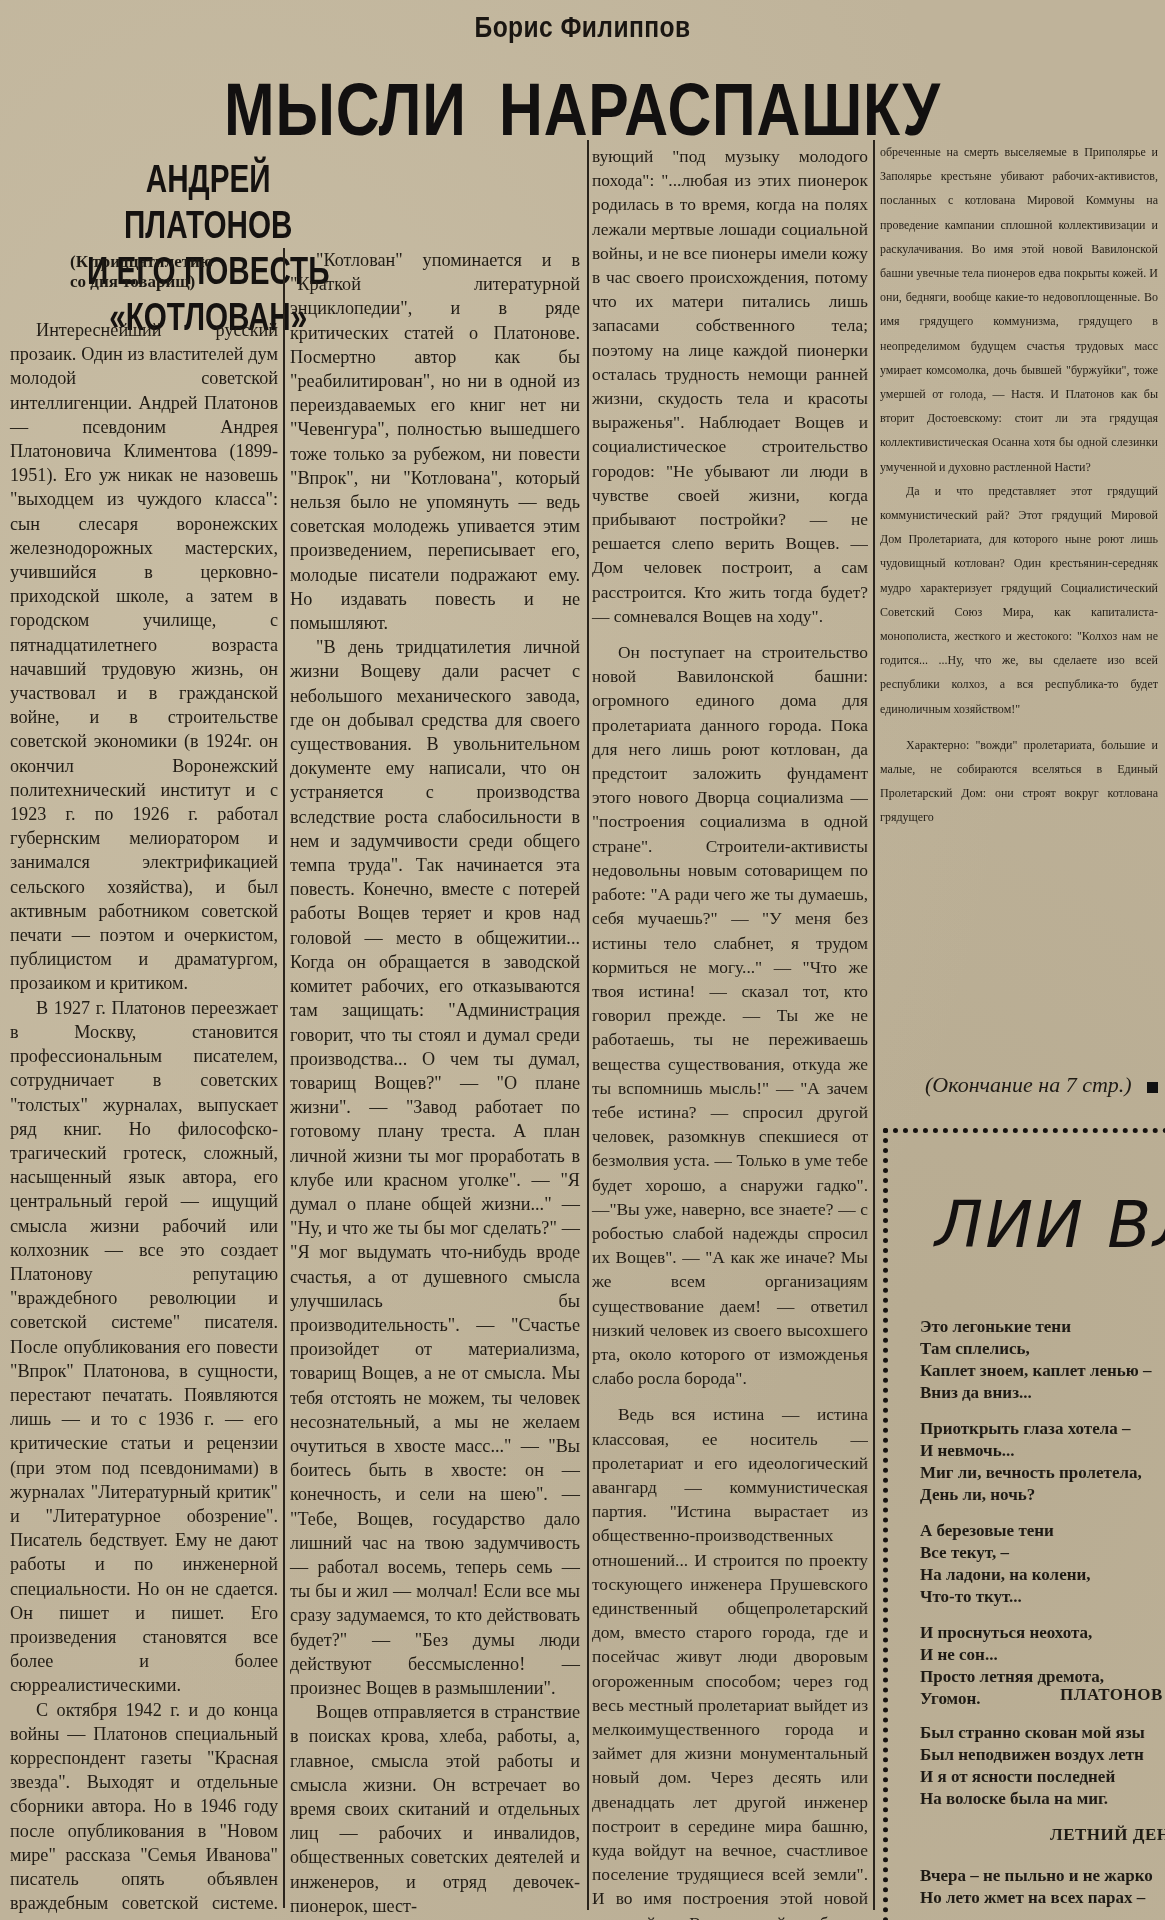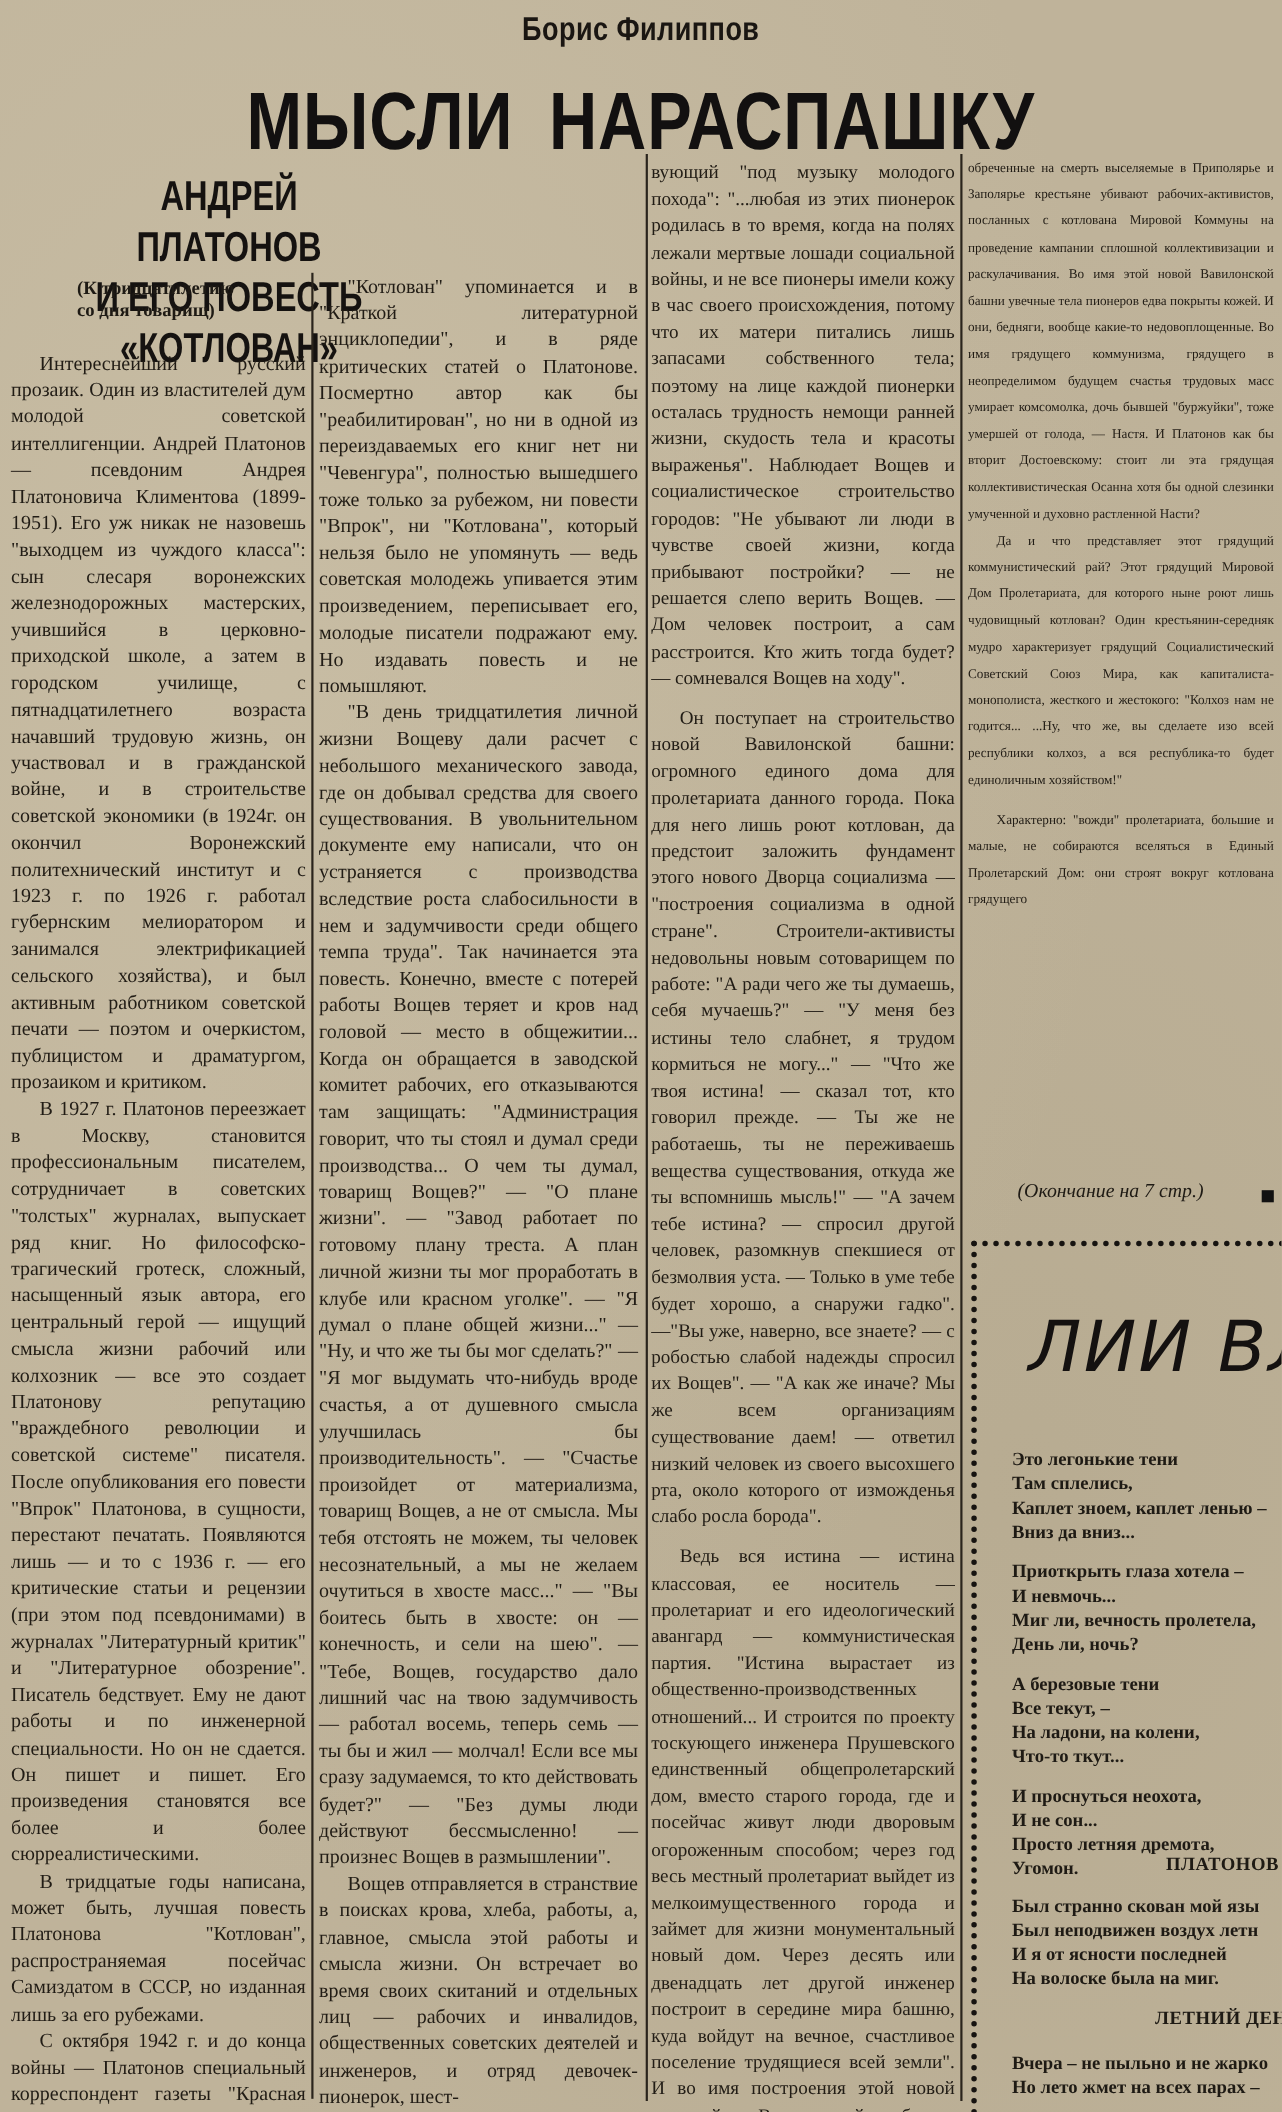--- a/index.html
+++ b/index.html
@@ -39,21 +39,21 @@
   }
   .col p { margin:0; text-indent:26px; }
   .col p.noind { text-indent:0; }
   .col p.gap { margin-top:12px; }
   .col1 { left:10px; top:318px; width:268px; }
   .col2 { left:290px; top:248px; width:290px; }
   .col3 { left:592px; top:144px; width:276px; font-size:17.4px; }
   .col4 { left:880px; top:140px; width:278px; font-size:12px; }
   .vrule { position:absolute; width:2px; background:#2a241c; }
   .end-note {
-    position:absolute; left:925px; top:1072px; font-style:italic; font-size:18px;
+    position:absolute; left:925px; top:1072px; font-style:italic; font-size:22px;
   }
   .end-mark { position:absolute; left:1147px; top:1082px; width:11px; height:11px; background:#111; }
   .box {
     position:absolute; left:883px; top:1128px; width:300px; height:800px;
     border-top:5px dotted #161310; border-left:5px dotted #161310;
   }
   .box-title {
     position:absolute; left:935px; top:1188px; font-family:"DejaVu Sans", sans-serif;
     font-style:italic; font-size:64px; color:#141110; letter-spacing:2px; white-space:nowrap;
   }
@@ -73,21 +73,20 @@
 </div>
 
 <div class="subtitle-note">
   <div>(К тридцатилетию</div>
   <div>со дня товарищ)</div>
 </div>
 
 <div class="col col1">
   <p>Интереснейший русский прозаик. Один из властителей дум молодой советской интеллигенции. Андрей Платонов — псевдоним Андрея Платоновича Климентова (1899-1951). Его уж никак не назовешь "выходцем из чуждого класса": сын слесаря воронежских железнодорожных мастерских, учившийся в церковно-приходской школе, а затем в городском училище, с пятнадцатилетнего возраста начавший трудовую жизнь, он участвовал и в гражданской войне, и в строительстве советской экономики (в 1924г. он окончил Воронежский политехнический институт и с 1923 г. по 1926 г. работал губернским мелиоратором и занимался электрификацией сельского хозяйства), и был активным работником советской печати — поэтом и очеркистом, публицистом и драматургом, прозаиком и критиком.</p>
   <p>В 1927 г. Платонов переезжает в Москву, становится профессиональным писателем, сотрудничает в советских "толстых" журналах, выпускает ряд книг. Но философско-трагический гротеск, сложный, насыщенный язык автора, его центральный герой — ищущий смысла жизни рабочий или колхозник — все это создает Платонову репутацию "враждебного революции и советской системе" писателя. После опубликования его повести "Впрок" Платонова, в сущности, перестают печатать. Появляются лишь — и то с 1936 г. — его критические статьи и рецензии (при этом под псевдонимами) в журналах "Литературный критик" и "Литературное обозрение". Писатель бедствует. Ему не дают работы и по инженерной специальности. Но он не сдается. Он пишет и пишет. Его произведения становятся все более и более сюрреалистическими.</p>
-  <p>В тридцатые годы написана, может быть, лучшая повесть Платонова "Котлован", распространяемая посейчас Самиздатом в СССР, но изданная лишь за его рубежами.</p>
   <p>С октября 1942 г. и до конца войны — Платонов специальный корреспондент газеты "Красная звезда". Выходят и отдельные сборники автора. Но в 1946 году после опубликования в "Новом мире" рассказа "Семья Иванова" писатель опять объявлен враждебным советской системе. Критику, доносительную, чекистскую, начинает небезызвестный В. В. Ермилов, объявивший Платонова "клеветником" на советскую действительность.</p>
 
 </div>
 
 <div class="vrule" style="left:283px; top:248px; height:1660px;"></div>
 
 <div class="col col2">
   <p>"Котлован" упоминается и в "Краткой литературной энциклопедии", и в ряде критических статей о Платонове. Посмертно автор как бы "реабилитирован", но ни в одной из переиздаваемых его книг нет ни "Чевенгура", полностью вышедшего тоже только за рубежом, ни повести "Впрок", ни "Котлована", который нельзя было не упомянуть — ведь советская молодежь упивается этим произведением, переписывает его, молодые писатели подражают ему. Но издавать повесть и не помышляют.</p>
   <p>"В день тридцатилетия личной жизни Вощеву дали расчет с небольшого механического завода, где он добывал средства для своего существования. В увольнительном документе ему написали, что он устраняется с производства вследствие роста слабосильности в нем и задумчивости среди общего темпа труда". Так начинается эта повесть. Конечно, вместе с потерей работы Вощев теряет и кров над головой — место в общежитии... Когда он обращается в заводской комитет рабочих, его отказываются там защищать: "Администрация говорит, что ты стоял и думал среди производства... О чем ты думал, товарищ Вощев?" — "О плане жизни". — "Завод работает по готовому плану треста. А план личной жизни ты мог проработать в клубе или красном уголке". — "Я думал о плане общей жизни..." — "Ну, и что же ты бы мог сделать?" — "Я мог выдумать что-нибудь вроде счастья, а от душевного смысла улучшилась бы производительность". — "Счастье произойдет от материализма, товарищ Вощев, а не от смысла. Мы тебя отстоять не можем, ты человек несознательный, а мы не желаем очутиться в хвосте масс..." — "Вы боитесь быть в хвосте: он — конечность, и сели на шею". — "Тебе, Вощев, государство дало лишний час на твою задумчивость — работал восемь, теперь семь — ты бы и жил — молчал! Если все мы сразу задумаемся, то кто действовать будет?" — "Без думы люди действуют бессмысленно! — произнес Вощев в размышлении".</p>
   <p>Вощев отправляется в странствие в поисках крова, хлеба, работы, а, главное, смысла этой работы и смысла жизни. Он встречает во время своих скитаний и отдельных лиц — рабочих и инвалидов, общественных советских деятелей и инженеров, и отряд девочек-пионерок, шест-</p>

